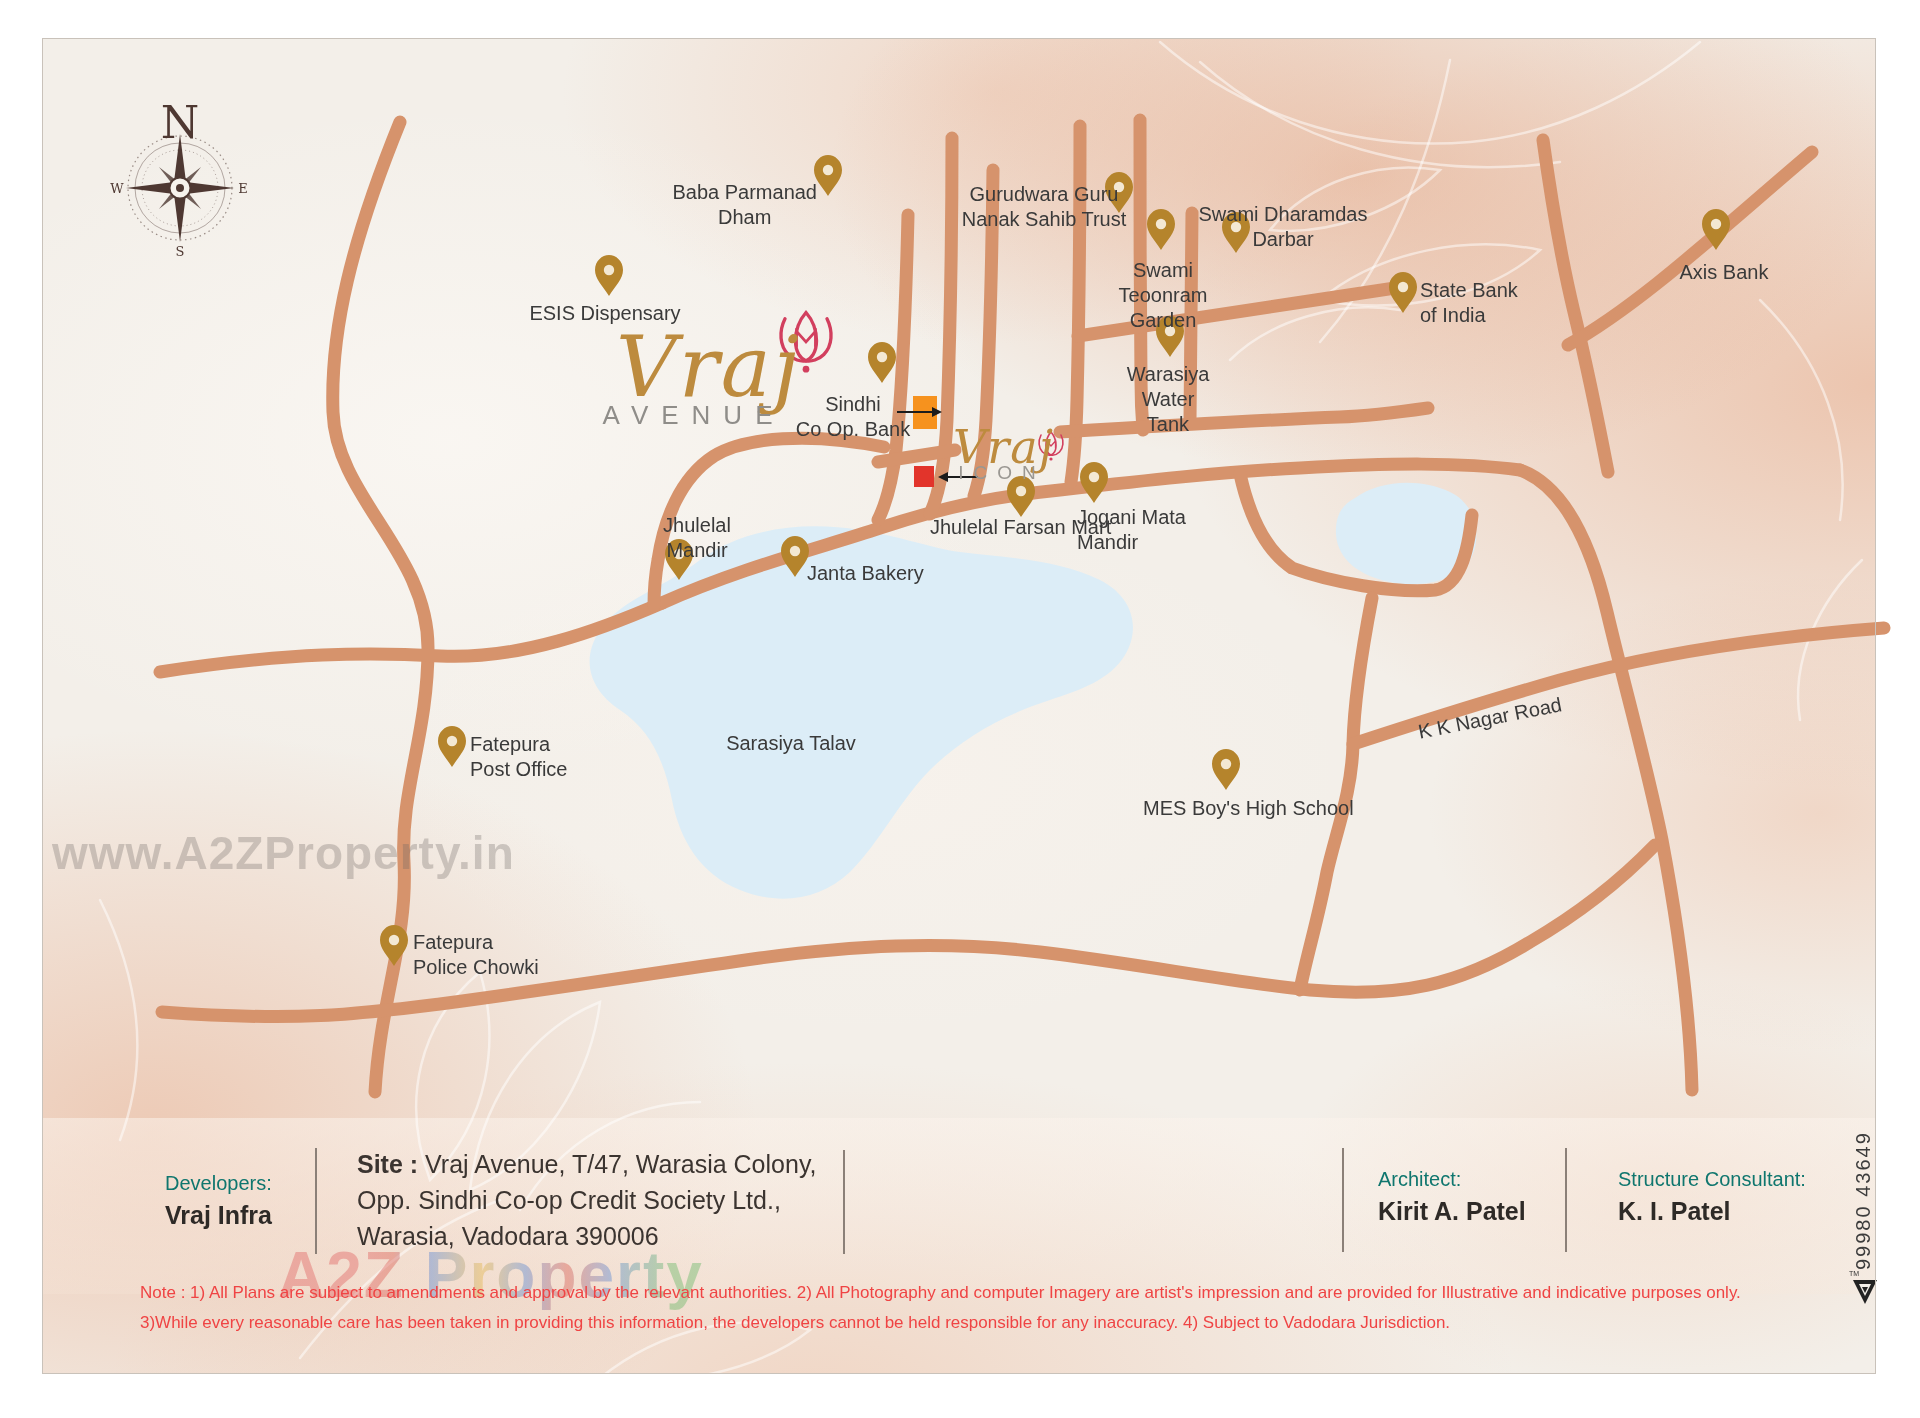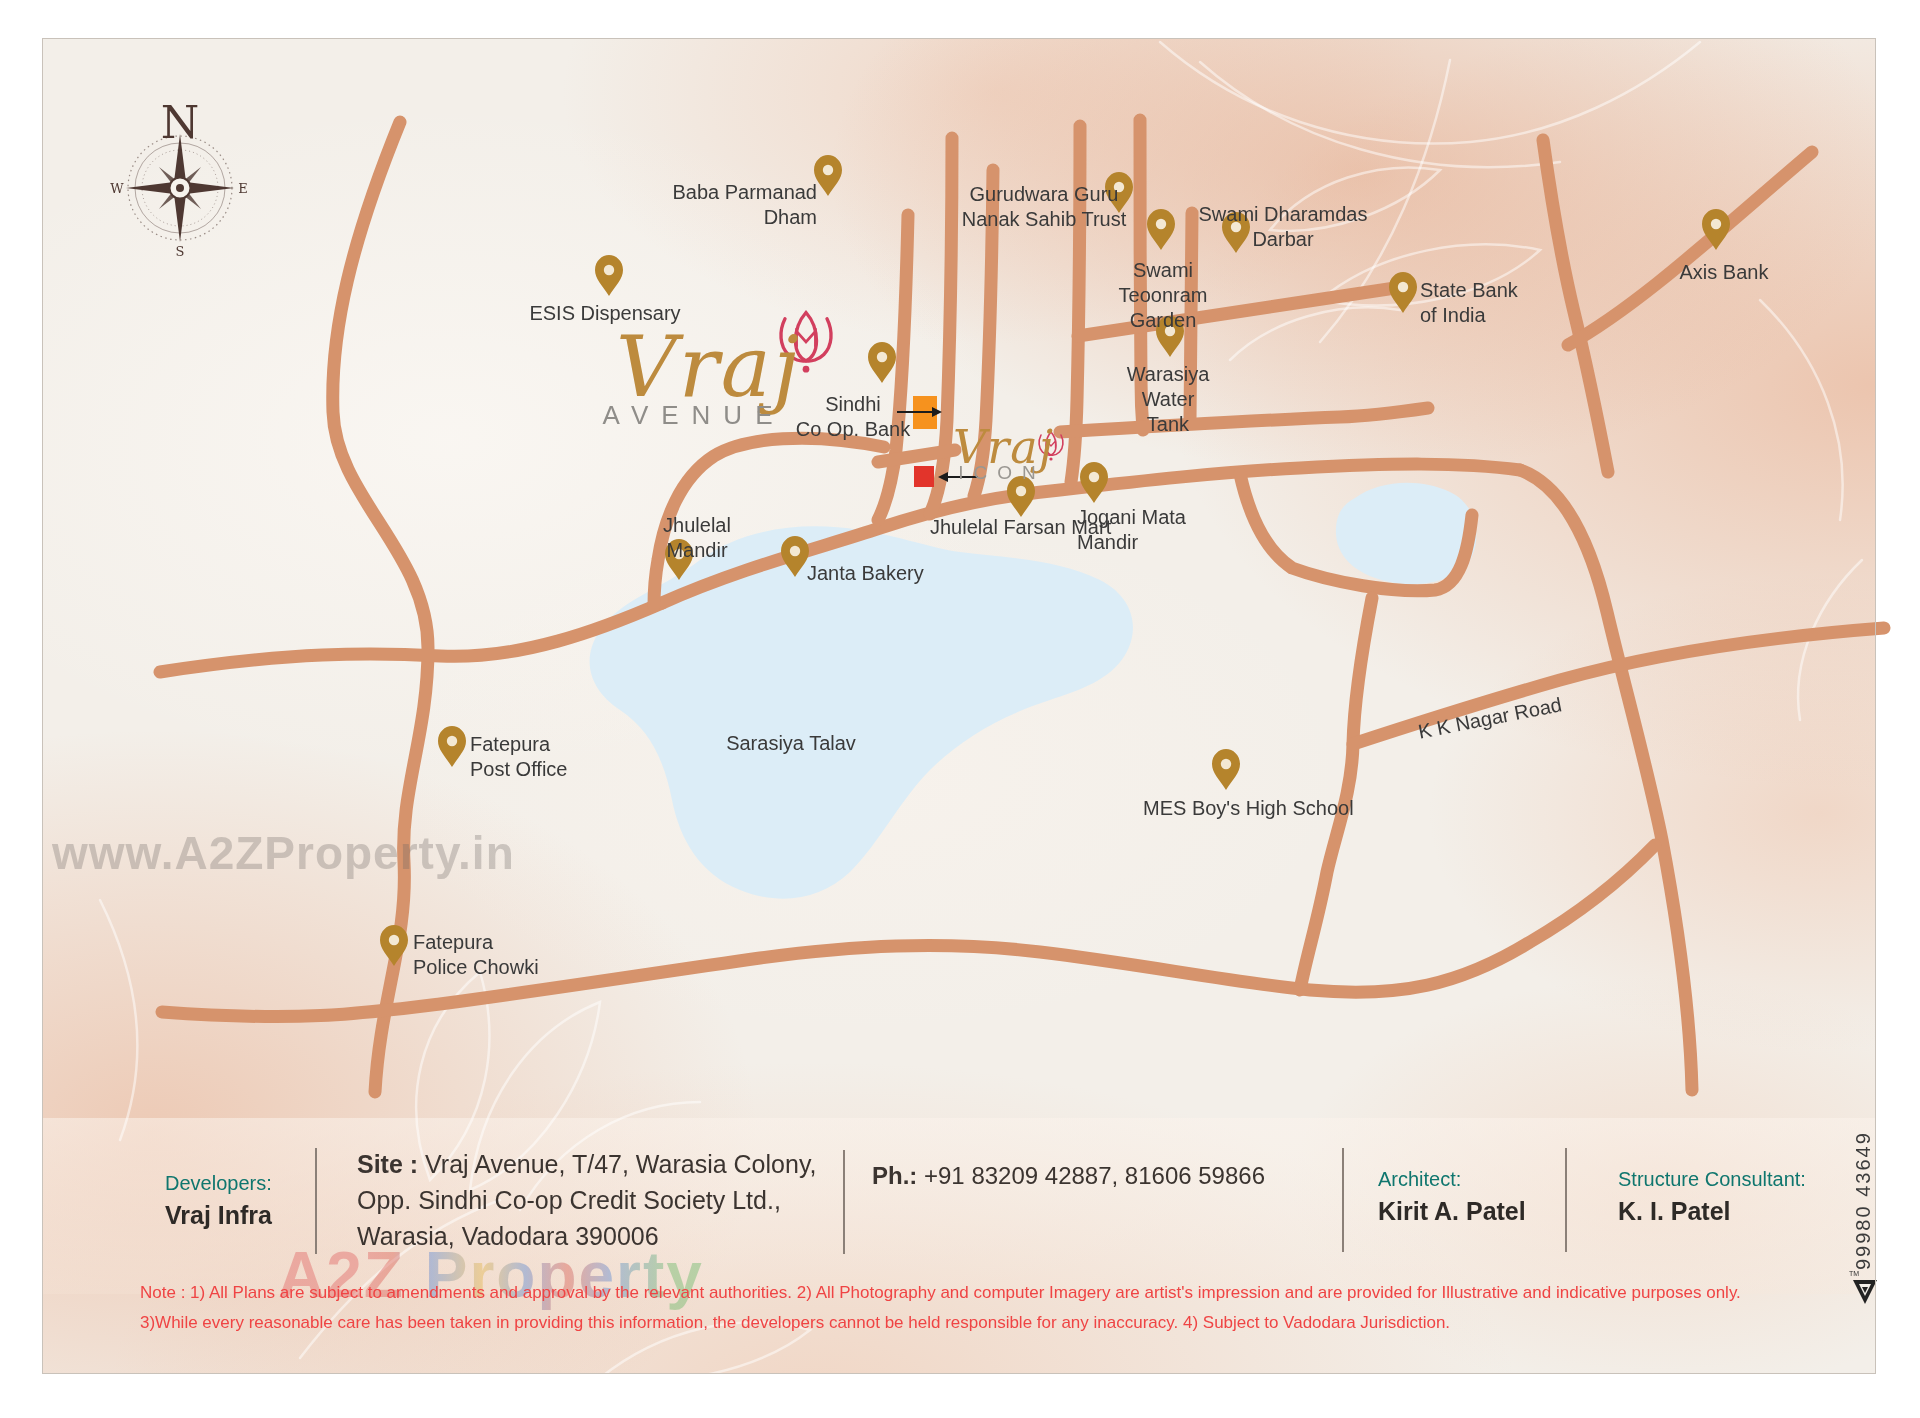--- a/index.html
+++ b/index.html
@@ -28,21 +28,21 @@
   .frame{
     position:absolute;left:42px;top:38px;width:1834px;height:1336px;
     border:1px solid #c9c2ba;box-sizing:border-box;pointer-events:none;z-index:50;
   }
   svg.overlay{position:absolute;left:0;top:0;width:1920px;height:1418px;z-index:2}
   .lbl{
     position:absolute;z-index:5;font-size:20px;line-height:1.24;color:#3a3a3a;
     white-space:pre-line;
   }
   .ctr{transform:translateX(-50%);text-align:center}
-  .ra{transform:translateX(-100%);text-align:right}
+  .ra{transform:translateX(-100%);text-align:center}
   .brand-avenue{
     position:absolute;left:616px;top:318px;z-index:5;
     font-family:"DejaVu Serif",serif;font-style:italic;font-size:84px;
     color:#bd8b3e;letter-spacing:2px;
   }
   .brand-avenue-sub{
     position:absolute;left:694px;top:400px;transform:translateX(-50%);z-index:5;
     font-size:26px;letter-spacing:13px;color:#8f8d89;
   }
   .brand-icon{
@@ -249,21 +249,20 @@
 <div class="vline" style="left:315px;top:1148px;height:106px"></div>
 
 <div class="f-col" style="left:357px;top:1146px">
   <div class="f-site"><span style="font-weight:bold">Site :</span><span> Vraj Avenue, T/47, Warasia Colony,</span></div>
   <div class="f-site">Opp. Sindhi Co-op Credit Society Ltd.,</div>
   <div class="f-site">Warasia, Vadodara 390006</div>
 </div>
 <div class="vline" style="left:843px;top:1150px;height:104px"></div>
 
 <div class="f-col" style="left:872px;top:1156px">
-  <div class="f-ph"><span style="font-weight:bold">Ph.:</span><span>  +91 83209 42887, 81606 59866</span></div>
 </div>
 <div class="vline" style="left:1342px;top:1148px;height:104px"></div>
 
 <div class="f-col" style="left:1378px;top:1168px">
   <div class="f-small">Architect:</div>
   <div class="f-bold">Kirit A. Patel</div>
 </div>
 <div class="vline" style="left:1565px;top:1148px;height:104px"></div>
 
 <div class="f-col" style="left:1618px;top:1168px">

